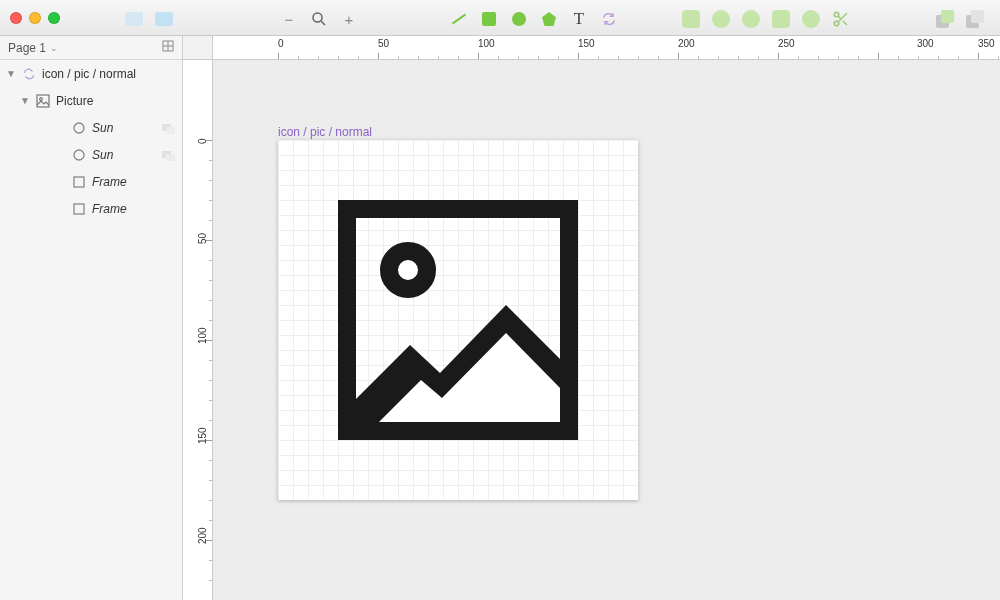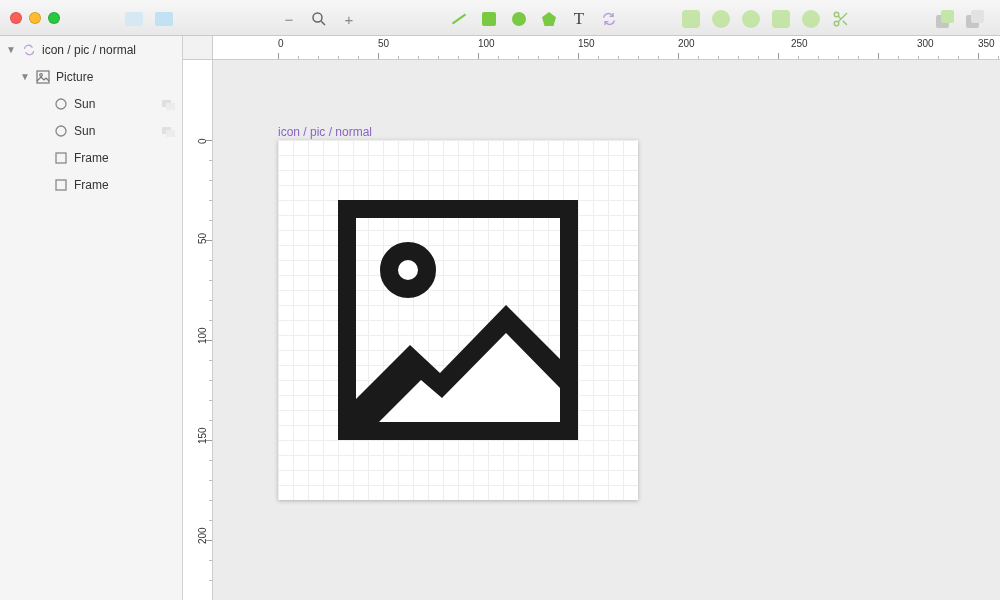--- a/index.html
+++ b/index.html
@@ -23,21 +23,21 @@
 .workarea { display:flex; height: calc(600px - 36px); }
 .sidebar { width: 183px; background: #f5f5f5; border-right: 1px solid #cfcfcf; display:flex; flex-direction:column; }
 .sb-head { height: 24px; border-bottom: 1px solid #d5d5d5; display:flex; align-items:center; padding: 0 8px; color:#555; }
 .sb-head .spacer { flex:1; }
 .layer-list { flex:1; overflow:auto; }
 .layer-row { height: 27px; display:flex; align-items:center; padding-left: 6px; padding-right:6px; gap:6px; color:#333; }
 .tri { width:10px; font-size:10px; color:#888; display:inline-block; text-align:center; }
 .li-icon { width:14px; height:14px; display:flex; align-items:center; justify-content:center; }
 .li-lbl { flex:1; white-space:nowrap; overflow:hidden; text-overflow:ellipsis; }
 .li-aux { width:14px; height:10px; opacity:0.35; }
-.indent1 { padding-left: 20px; } .indent2 { padding-left: 54px; }
+.indent1 { padding-left: 20px; } .indent2 { padding-left: 72px; font-style: italic; }
 
 
 .main { flex:1; position:relative; background:#ececec; }
 .ruler-corner { position:absolute; left:0; top:0; width:30px; height:24px; background:#f2f2f2; border-right:1px solid #ccc; border-bottom:1px solid #ccc; z-index:3; }
 .ruler-h { position:absolute; left:30px; right:0; top:0; height:24px; background:#fff; border-bottom:1px solid #ccc; z-index:2; }
 .ruler-v { position:absolute; left:0; top:24px; bottom:0; width:30px; background:#fff; border-right:1px solid #ccc; z-index:2; }
 .tick { position:absolute; font-size:10px; color:#333; }
 .ruler-h .tick { top:2px; }
 .ruler-h .major { bottom:0; width:1px; height:6px; background:#999; position:absolute; }
 .ruler-h .minor { bottom:0; width:1px; height:3px; background:#bbb; position:absolute; }
@@ -163,20 +163,32 @@
         <div class="layerstack">
           <span class="a"></span>
           <span class="b"></span>
         </div>
       </div>
   </div>
 </div>
 
 <div class="workarea">
   <div class="sidebar">
+    <div class="sb-head">
+      <span>Page 1</span>
+      <span style="margin-left:4px;font-size:9px;color:#888">⌄</span>
+      <span class="spacer"></span>
+      <span>
+        <svg width="12" height="12" viewBox="0 0 12 12" fill="none" stroke="#888" stroke-width="1">
+            <rect x="1" y="1" width="10" height="10"></rect>
+            <line x1="1" y1="6" x2="11" y2="6"></line>
+            <line x1="6" y1="1" x2="6" y2="11"></line>
+          </svg>
+      </span>
+    </div>
     <div class="layer-list">
       <div class="layer-row">
         <span class="tri">▼</span>
         <span class="li-icon sync-ico">
             <svg viewBox="0 0 24 24" fill="none" stroke="#b89ad8" stroke-width="2">
               <path d="M4 10a7 7 0 0 1 12-4l2 2M20 14a7 7 0 0 1-12 4l-2-2"></path>
             </svg>
           </span>
         <span class="li-lbl">icon / pic / normal</span>
       </div>
@@ -261,21 +273,21 @@
         <div class="minor" style="left: 385px;"></div>
         <div class="minor" style="left: 405px;"></div>
         <div class="minor" style="left: 425px;"></div>
         <div class="minor" style="left: 445px;"></div>
         <div class="tick" style="left: 465px;">200</div>
         <div class="major" style="left: 465px;"></div>
         <div class="minor" style="left: 485px;"></div>
         <div class="minor" style="left: 505px;"></div>
         <div class="minor" style="left: 525px;"></div>
         <div class="minor" style="left: 545px;"></div>
-        <div class="tick" style="left: 578px; text-align: right;">250</div>
+        <div class="tick" style="left: 565px; text-align: right;">250</div>
         <div class="major" style="left: 565px;"></div>
         <div class="minor" style="left: 585px;"></div>
         <div class="minor" style="left: 605px;"></div>
         <div class="minor" style="left: 625px;"></div>
         <div class="minor" style="left: 645px;"></div>
         <div class="tick" style="left: 704px;">300</div>
         <div class="major" style="left: 665px;"></div>
         <div class="minor" style="left: 685px;"></div>
         <div class="minor" style="left: 705px;"></div>
         <div class="minor" style="left: 725px;"></div>

